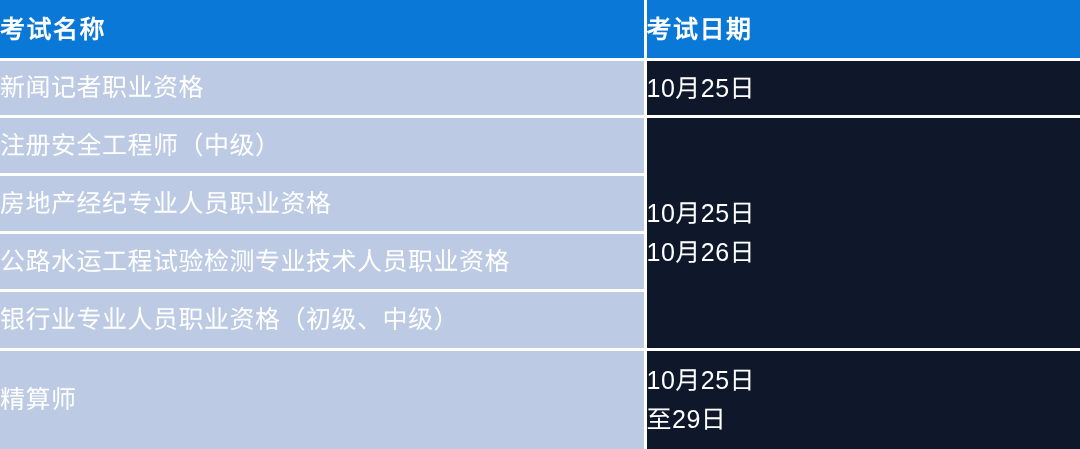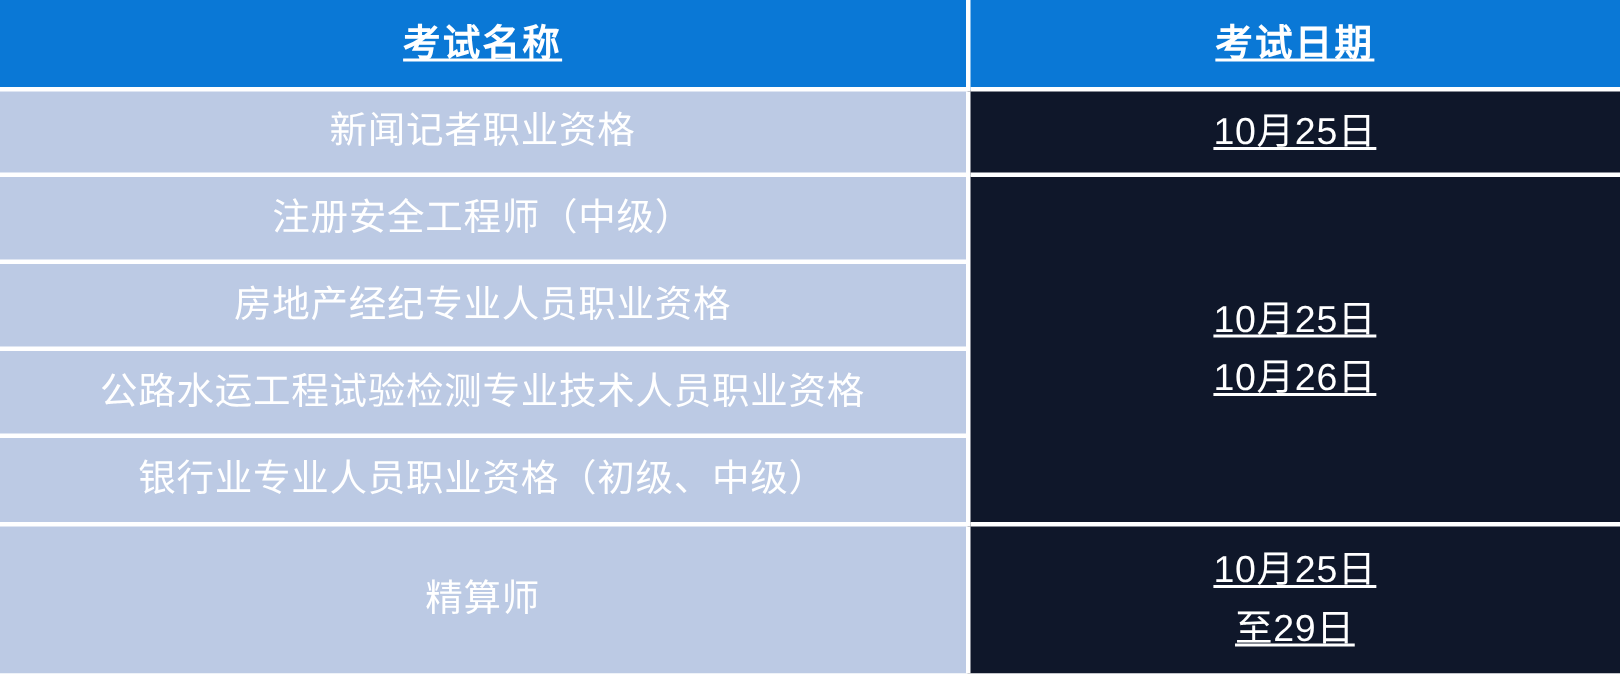--- a/index.html
+++ b/index.html
@@ -23,24 +23,23 @@
     table-layout: fixed;
   }
 
   .exam-table col.col-name { width: 645px; }
   .exam-table col.col-date { width: 435px; }
 
   .exam-table th,
   .exam-table td {
     padding: 0;
     margin: 0;
-    text-align: center;
+    text-align: left;
     vertical-align: middle;
     color: #ffffff;
-    text-decoration: underline;
   }
 
   
   .head-row {
     height: 58px;
   }
   .head-cell {
     background: #0a78d6;
     font-size: 25px;
     font-weight: bold;

